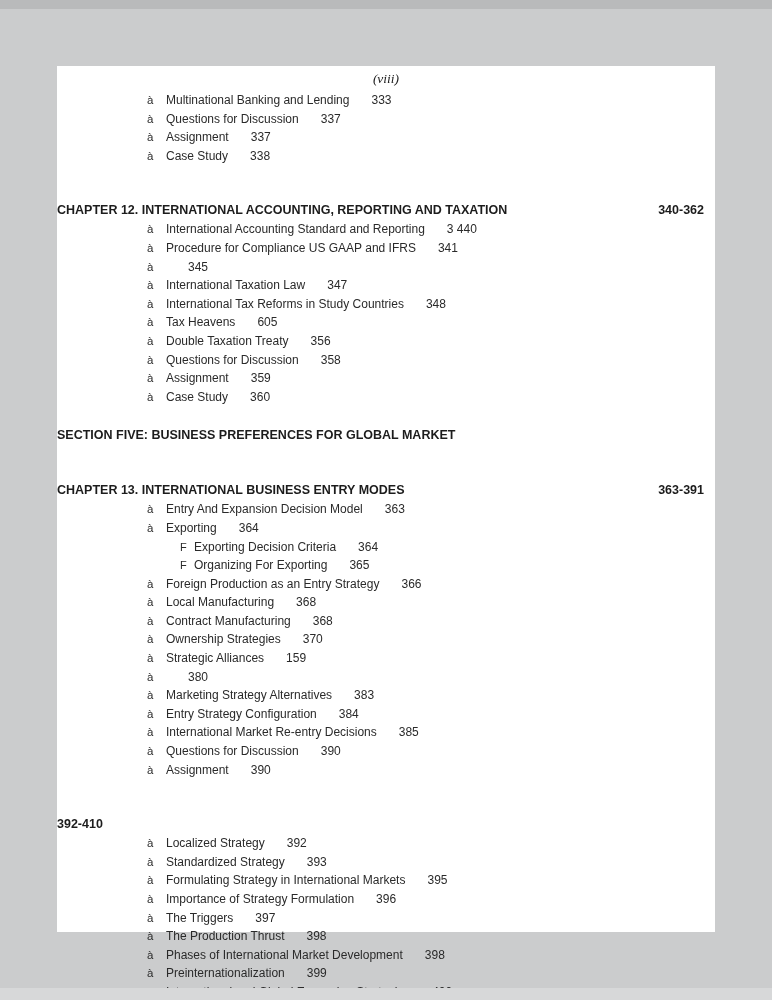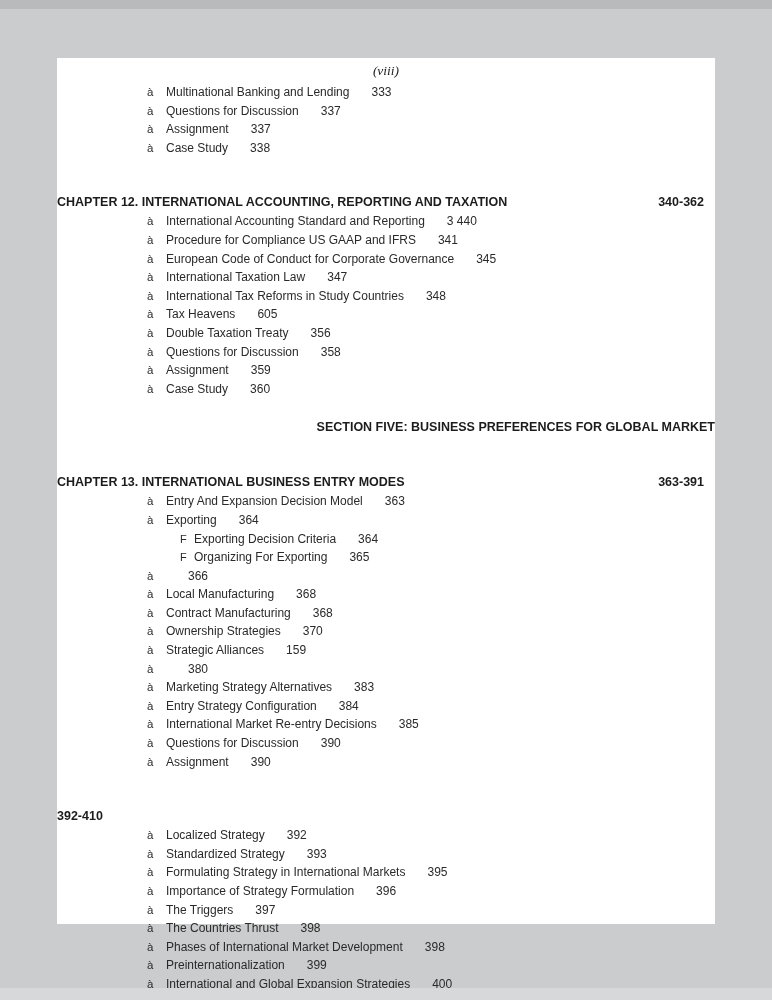--- a/index.html
+++ b/index.html
@@ -23,21 +23,21 @@
   }
   .scan-strip-bottom {
     position: absolute;
     left: 0; top: 988px;
     width: 772px; height: 12px;
     background: #d7d8d9;
   }
   .paper {
     position: absolute;
     left: 57px;
-    top: 58px;
+    top: 66px;
     width: 658px;
     height: 866px;
     background: #ffffff;
     color: #2a2a2a;
     box-sizing: border-box;
     padding-top: 4px;
   }
   .page-label {
     text-align: center;
     font-family: "Liberation Serif", serif;
@@ -89,21 +89,21 @@
     font-weight: bold;
     font-size: 12.5px;
     line-height: 20px;
     height: 20px;
     padding-right: 11px;
     white-space: nowrap;
     color: #1c1c1c;
     margin-top: 35px;
   }
   .section-heading {
-    text-align: right;
+    text-align: left;
     font-weight: bold;
     font-size: 12.5px;
     line-height: 20px;
     height: 20px;
     white-space: nowrap;
     color: #1c1c1c;
   }
 </style>
 </head>
 <body>
@@ -145,21 +145,20 @@
             <span class="title">International Accounting Standard and Reporting</span>
             <span class="pagenum">3 440</span>
           </div>
           <div class="toc-item">
             <span class="bullet">à</span>
             <span class="title">Procedure for Compliance US GAAP and IFRS</span>
             <span class="pagenum">341</span>
           </div>
           <div class="toc-item">
             <span class="bullet">à</span>
-            <span class="title">European Code of Conduct for Corporate Governance</span>
             <span class="pagenum">345</span>
           </div>
           <div class="toc-item">
             <span class="bullet">à</span>
             <span class="title">International Taxation Law</span>
             <span class="pagenum">347</span>
           </div>
           <div class="toc-item">
             <span class="bullet">à</span>
             <span class="title">International Tax Reforms in Study Countries</span>
@@ -212,20 +211,21 @@
             <span class="title">Exporting Decision Criteria</span>
             <span class="pagenum">364</span>
           </div>
           <div class="toc-item sub">
             <span class="bullet">F</span>
             <span class="title">Organizing For Exporting</span>
             <span class="pagenum">365</span>
           </div>
           <div class="toc-item">
             <span class="bullet">à</span>
+            <span class="title">Foreign Production as an Entry Strategy</span>
             <span class="pagenum">366</span>
           </div>
           <div class="toc-item">
             <span class="bullet">à</span>
             <span class="title">Local Manufacturing</span>
             <span class="pagenum">368</span>
           </div>
           <div class="toc-item">
             <span class="bullet">à</span>
             <span class="title">Contract Manufacturing</span>
@@ -295,21 +295,21 @@
             <span class="title">Importance of Strategy Formulation</span>
             <span class="pagenum">396</span>
           </div>
           <div class="toc-item">
             <span class="bullet">à</span>
             <span class="title">The Triggers</span>
             <span class="pagenum">397</span>
           </div>
           <div class="toc-item">
             <span class="bullet">à</span>
-            <span class="title">The Countries Thrust</span>
+            <span class="title">The Production Thrust</span>
             <span class="pagenum">398</span>
           </div>
           <div class="toc-item">
             <span class="bullet">à</span>
             <span class="title">Phases of International Market Development</span>
             <span class="pagenum">398</span>
           </div>
           <div class="toc-item">
             <span class="bullet">à</span>
             <span class="title">Preinternationalization</span>

